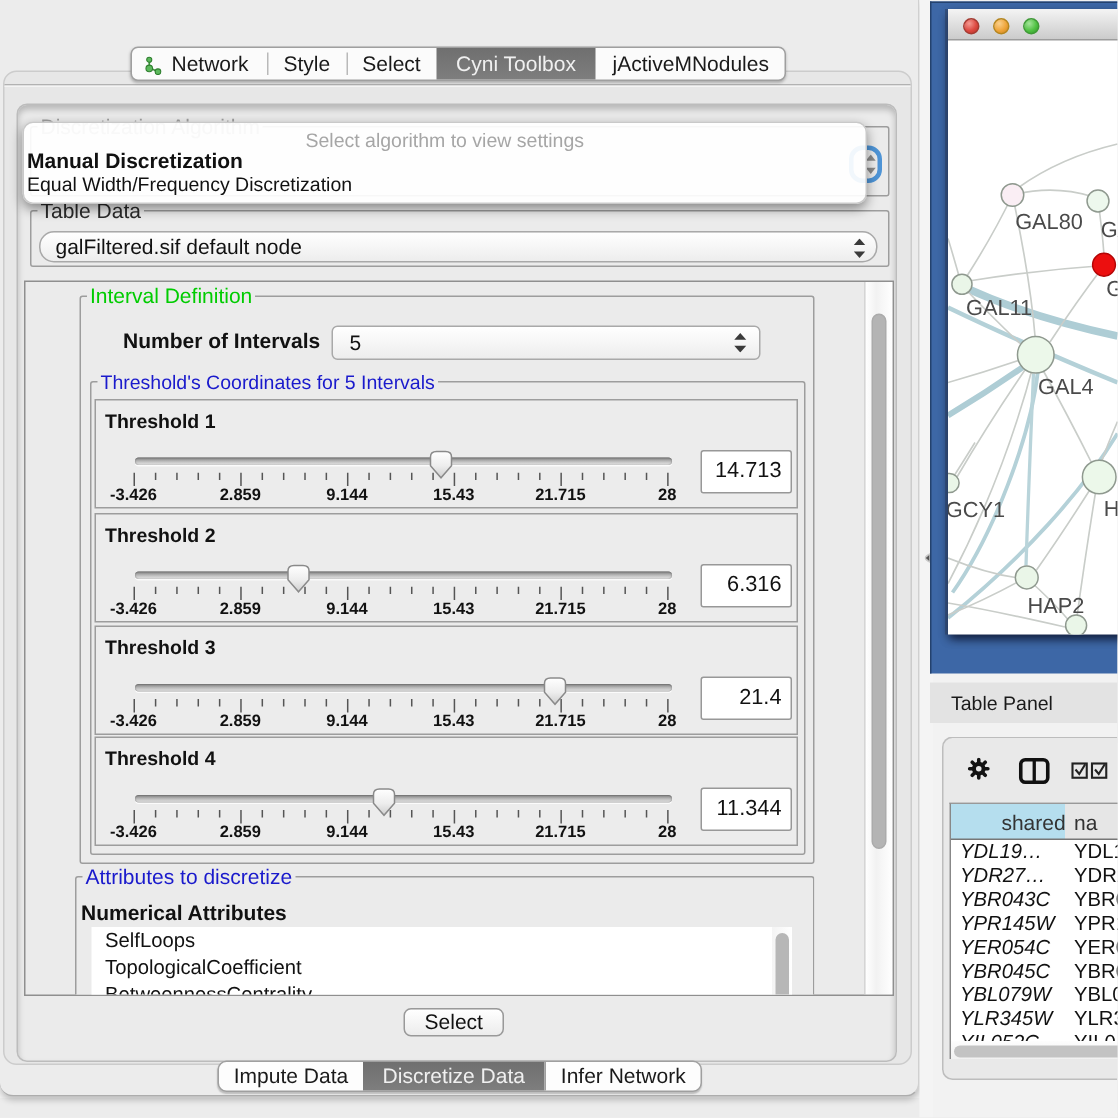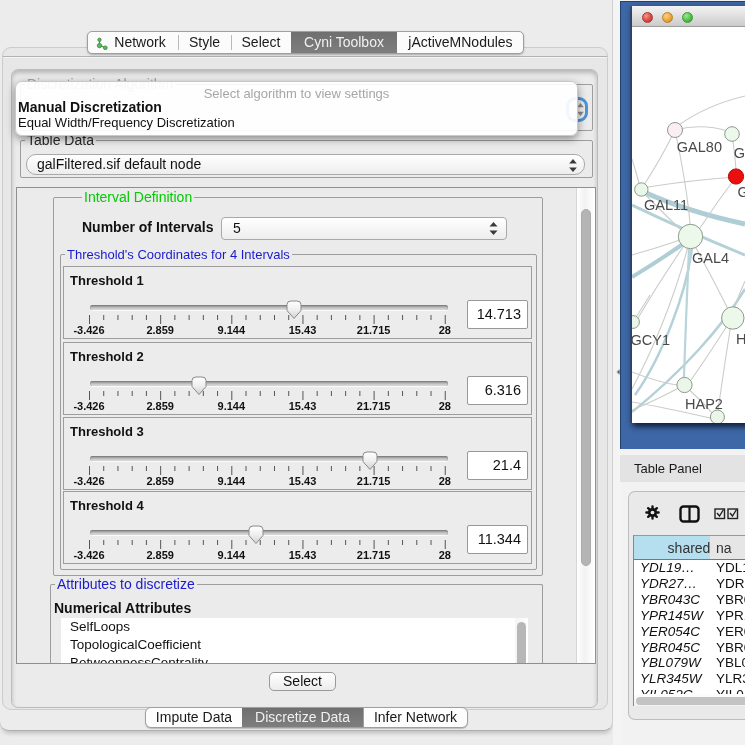--- a/index.html
+++ b/index.html
@@ -102,33 +102,33 @@
     <span style="padding-left:10px;">galFiltered.sif default node</span>
     <svg class="abs" style="right:6px; top:4px;" width="10" height="13" viewBox="0 0 10 13">
           <path d="M5 0 L8.8 4.4 H1.2 Z" fill="#3a3a3a"></path>
           <path d="M5 13 L8.8 8.6 H1.2 Z" fill="#3a3a3a"></path>
         </svg>
   </div>
 
   <div class="abs" id="scrollpane">
 
     <div class="group" style="left:36px; top:9px; width:490px; height:379px; background:#ebebeb;">
-      <span class="gtitle" style="color:#00cc00;margin-left:24px;">Interval Definition</span>
+      <span class="gtitle" style="color:#00cc00;">Interval Definition</span>
     </div>
     <span class="abs" style="left:65px; top:31px; font-size:14px; font-weight:bold; color:#111;">Number of Intervals</span>
     <div class="combo" style="left:204px; top:29px; width:286px; height:23px; border-radius:4px; line-height:21px;">
       <span style="padding-left:11px;">5</span>
       <svg class="abs" style="right:7px; top:4px;" width="11" height="13" viewBox="0 0 11 13">
             <path d="M5.5 0 L9.5 4.5 H1.5 Z" fill="#3a3a3a"></path>
             <path d="M5.5 13 L9.5 8.5 H1.5 Z" fill="#3a3a3a"></path>
           </svg>
     </div>
 
     <div class="group" style="left:43px; top:66px; width:477px; height:316px; background:#ebebeb;">
-      <span class="gtitle" style="color:#1a1acc; font-size:13px;">Threshold's Coordinates for 4 Intervals</span>
+      <span class="gtitle" style="color:#1a1acc; font-size:13px;">Threshold's Coordinates for 5 Intervals</span>
     </div>
 
     <div class="tpanel" style="top:78px;">
   <span class="tlabel">Threshold 1</span>
   <div class="track"></div>
   <svg style="position:absolute;left:20px;top:48px;" width="370" height="11" viewBox="0 0 370 11">
             <path d="M5.50 0 V9" stroke="#555" stroke-width="1"></path>
             <path d="M19.73 0 V5" stroke="#555" stroke-width="1"></path>
             <path d="M33.96 0 V5" stroke="#555" stroke-width="1"></path>
             <path d="M48.19 0 V5" stroke="#555" stroke-width="1"></path>

